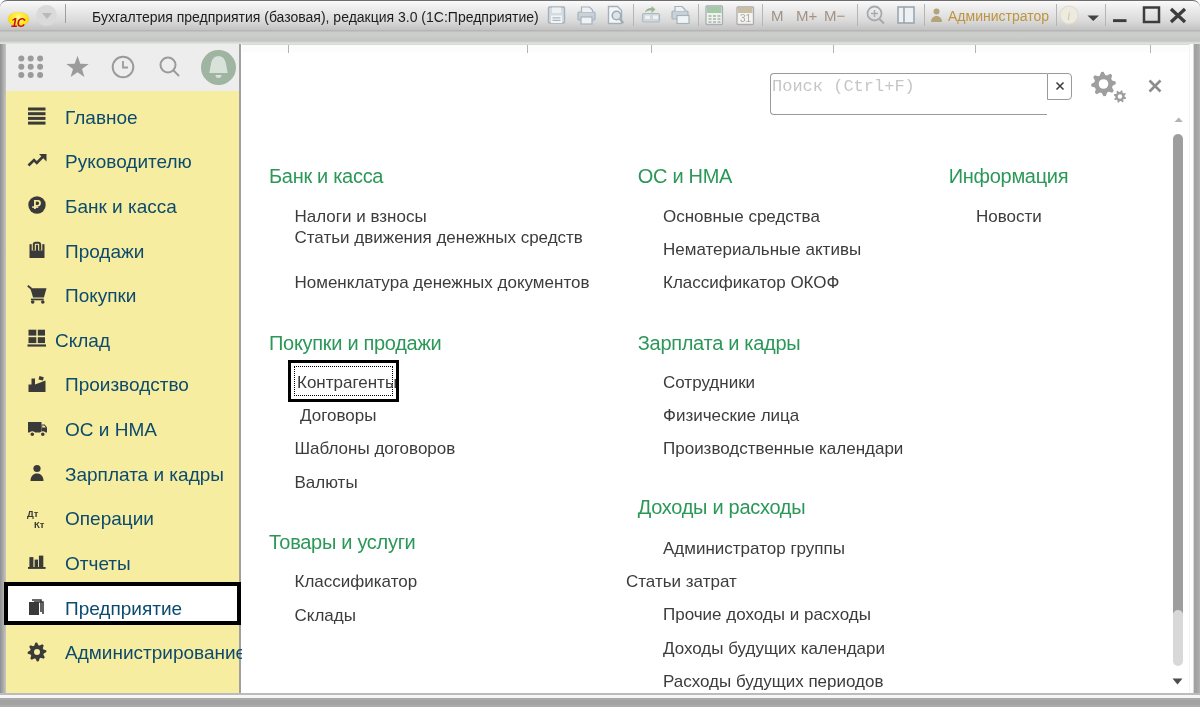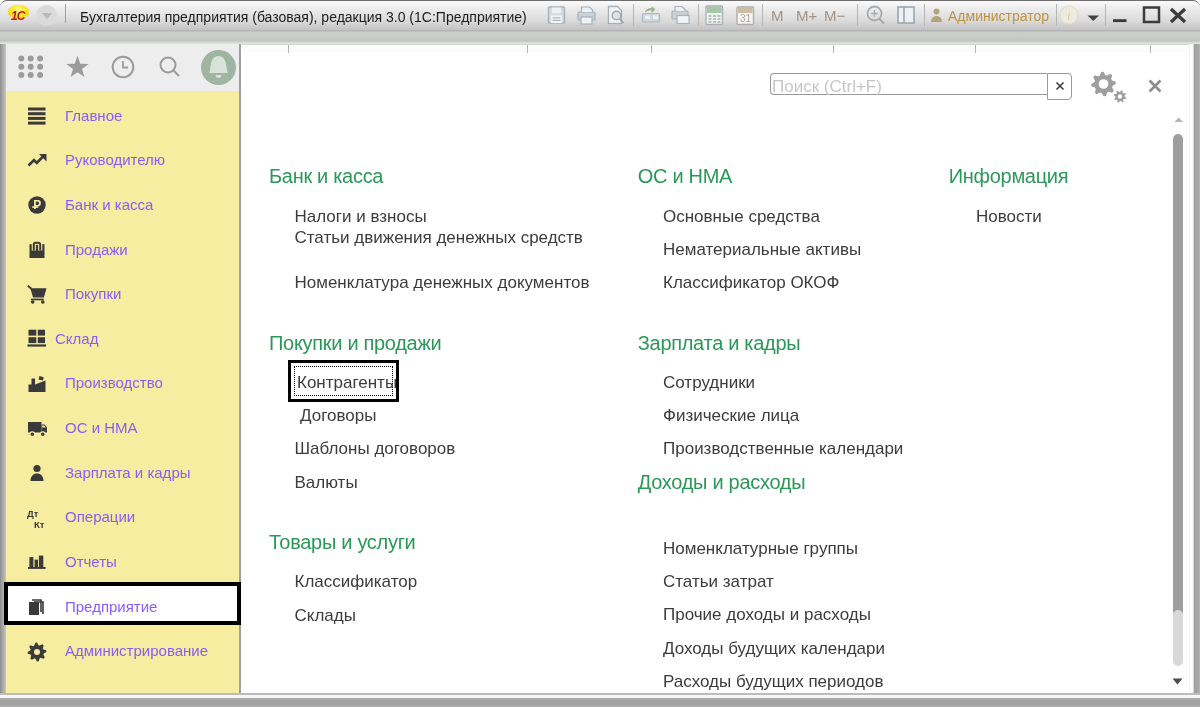--- a/index.html
+++ b/index.html
@@ -15,49 +15,49 @@
   #frame-strip { left:0; top:30px; width:1200px; height:14px;
     background:linear-gradient(#b5b5b5 0 1px,#cacdc9 2px 6px,#c2c5c1 11px,#dfe1de 13px 14px); }
   #frame-left { left:0; top:44px; width:6px; height:650px;
     background:linear-gradient(90deg,#8e8e8e,#c6c6c6); }
   #frame-right { left:1187px; top:44px; width:13px; height:650px;
     background:linear-gradient(90deg,#c8c8c8 0 1px,#f4f4f4 1.5px 2.5px,#fdfdfd 3px 5.5px,#d8d8d8 6px 6.5px,#a2a2a2 7.5px 9.5px,#a8a8a8 10px 11.5px,#b2b2b2 12px 13px); }
   #frame-bottom { left:0; top:693px; width:1200px; height:14px;
     background:linear-gradient(#bcbcbc 0 1.5px,#f7f7f7 2px 4.5px,#a9a9a9 5.5px 7.5px,#a2a2a2 7.5px 12px,#ababab 12px 14px); }
 
   
-  #logo1c { left:8px; top:5px; width:21px; height:14px; border-radius:50%;
+  #logo1c { left:8px; top:12px; width:21px; height:14px; border-radius:50%;
     background:radial-gradient(circle at 50% 42%, #fff8a0 0%, #ffe816 55%, #f4c800 100%);
     box-shadow:0 0 1px #caa; }
   #logo1c span { position:absolute; left:3px; top:4px; font-size:12px; font-weight:bold; color:#cc1111; font-style:italic; letter-spacing:-1px;}
   #dropbtn { left:36px; top:5px; width:21px; height:21px; border-radius:50%; background:#dadada; }
   #dropbtn:after { content:""; position:absolute; left:6px; top:8px;
     border-left:5px solid transparent; border-right:5px solid transparent; border-top:6px solid #b9b9b9; }
   .tsep { top:4px; width:1px; height:19px; background:#9f9f9f; }
-  #title-text { left:80px; top:2px; width:460px; height:30px; line-height:31px;
+  #title-text { left:92px; top:2px; width:460px; height:30px; line-height:31px;
     font-size:14px; color:#1c1c1c; white-space:nowrap; }
 
   
   #side-toolbar { left:6px; top:44px; width:235px; height:47px; background:#ededed;
     border-right:2px solid #a0a0a0; }
   #sidebar { left:6px; top:91px; width:235px; height:602px; background:#f7eda0;
     border-right:2px solid #a0a0a0; }
-  .mlabel { position:absolute; font-size:15px; color:#8b5cf6; white-space:nowrap; }
+  .mlabel { position:absolute; font-size:19px; color:#0c4a6e; white-space:nowrap; }
   #selbox { position:absolute; left:-2px; top:491px; width:237px; height:43px;
     background:#fff; border:4px solid #000; }
 
   
   #content { left:242px; top:44px; width:947px; height:649px; background:#fff; }
   #tabrow { left:242px; top:44px; width:947px; height:8px; background:#fcfcfc;
     border-top:1px solid #d8d8d8; }
   .tick { position:absolute; top:0; width:1px; height:8px; background:#b4b4b4; }
 
   
-  #searchbox { left:770px; top:73px; width:277px; height:22px; background:#fff;
-    border:1px solid #9a9a9a; border-radius:4px 0 0 4px; border-right:none;}
+  #searchbox { left:770px; top:73px; width:277px; height:42px; background:#fff;
+    border:1px solid #9a9a9a; border-radius:4px 0 0 4px; border-right:none;font-family:Liberation Mono, monospace;}
   #searchbox span { position:absolute; left:1px; top:3px; font-size:17px; color:#c6c6c6; }
   #xbox { left:1047px; top:73px; width:25px; height:27px; background:#fff;
     border:1px solid #9a9a9a; border-radius:0 4px 4px 0; }
 
   
   .hdr { position:absolute; font-size:20px; letter-spacing:-0.3px; color:#2b9858; white-space:nowrap; }
   .lnk { position:absolute; font-size:17px; color:#3c3c3c; white-space:nowrap; }
 
   #kbox { left:288px; top:360px; width:111px; height:42px; border:3px solid #000; background:#fff; }
   #kbox .in { position:absolute; left:3px; top:3px; right:3px; bottom:3px; border:1px dotted #000; }
@@ -344,23 +344,23 @@
     <div class="lnk" style="left:294.5px;top:605.6px">Склады</div>
 
     <div class="hdr" style="left:637.8px;top:165.3px">ОС и НМА</div>
     <div class="lnk" style="left:663px;top:206.7px">Основные средства</div>
     <div class="lnk" style="left:663px;top:240.0px">Нематериальные активы</div>
     <div class="lnk" style="left:663px;top:273.3px">Классификатор ОКОФ</div>
     <div class="hdr" style="left:637.8px;top:331.6px">Зарплата и кадры</div>
     <div class="lnk" style="left:663px;top:372.7px">Сотрудники</div>
     <div class="lnk" style="left:663px;top:406.0px">Физические лица</div>
     <div class="lnk" style="left:663px;top:439.3px">Производственные календари</div>
-    <div class="hdr" style="left:637.8px;top:471px">Доходы и расходы</div>
-    <div class="lnk" style="left:663px;top:538.8px">Номенклатурные группы</div>
-    <div class="lnk" style="left:663px;top:572.1px">Статьи затрат</div>
+    <div class="hdr" style="left:637.8px;top:496px">Доходы и расходы</div>
+    <div class="lnk" style="left:663px;top:538.8px">Администратор группы</div>
+    <div class="lnk" style="left:626px;top:572.1px">Статьи затрат</div>
     <div class="lnk" style="left:663px;top:605.4px">Прочие доходы и расходы</div>
     <div class="lnk" style="left:663px;top:638.7px">Доходы будущих календари</div>
     <div class="lnk" style="left:663px;top:672.0px">Расходы будущих периодов</div>
 
     <div class="hdr" style="left:948.8px;top:165.3px">Информация</div>
     <div class="lnk" style="left:976px;top:206.7px">Новости</div>
   </div>
 
   <div class="abs" id="sb-thumb"></div>
   <div class="abs" id="sb-thumb2"></div>

